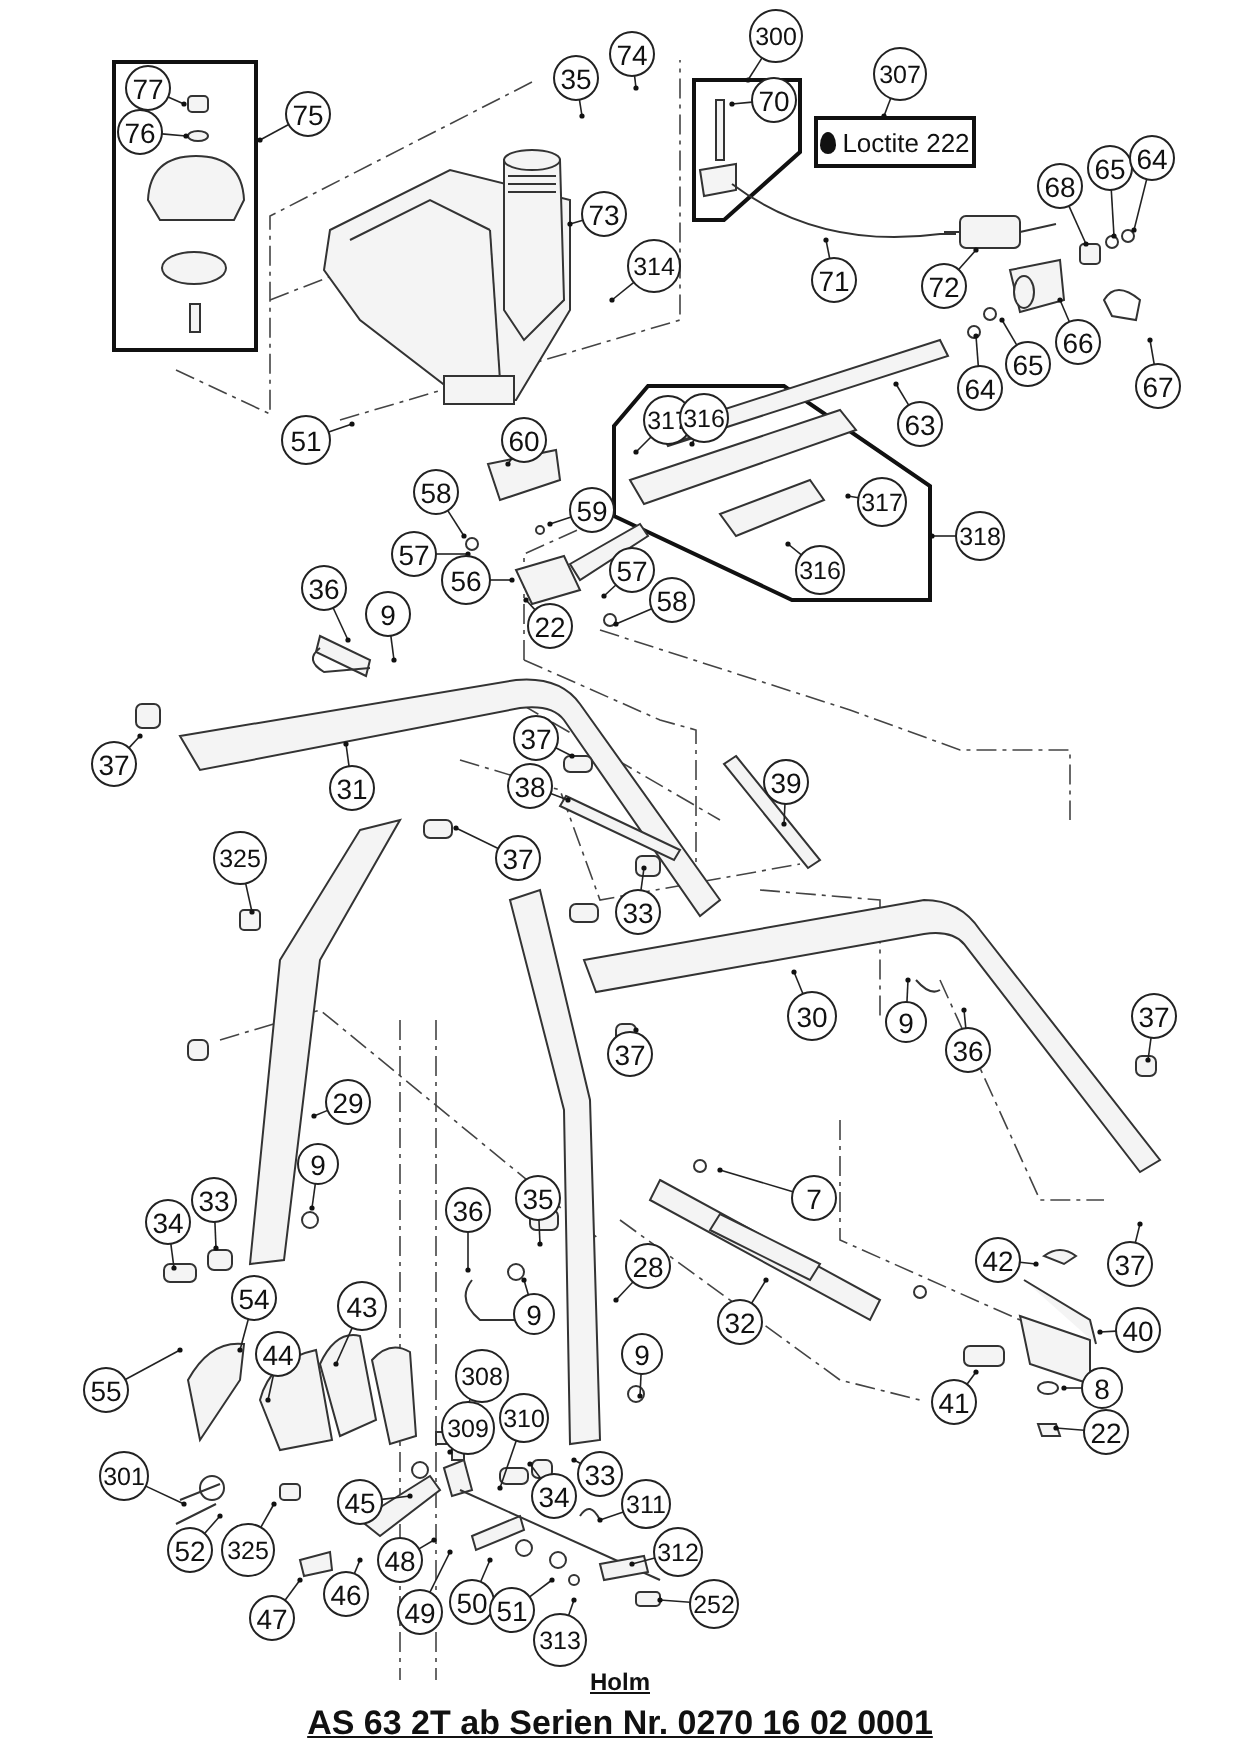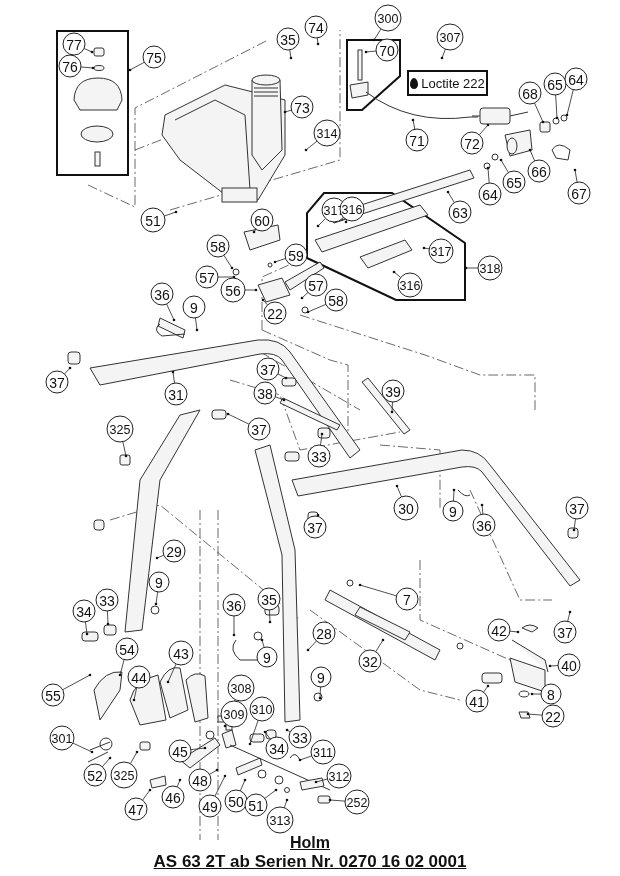--- a/index.html
+++ b/index.html
@@ -6,23 +6,23 @@
   body { width: 620px; height: 876px; position: relative; overflow: hidden; font-family: "Liberation Sans", sans-serif; }
   #diagram { position: absolute; left: 0; top: 0; width: 620px; height: 876px; }
   .callout circle { fill: #ffffff; stroke: #222; stroke-width: 1; }
   .callout text { font-family: "Liberation Sans", sans-serif; font-size: 14px; fill: #111; text-anchor: middle; dominant-baseline: central; }
   .part { fill: none; stroke: #333; stroke-width: 1; }
   .partf { fill: #f4f4f4; stroke: #333; stroke-width: 1; }
   .dash { fill: none; stroke: #444; stroke-width: 0.8; stroke-dasharray: 10 3 2 3; }
   .leader { stroke: #222; stroke-width: 0.8; fill: none; }
   .box { fill: none; stroke: #111; stroke-width: 2; }
   .titles { position: absolute; left: 0; width: 620px; text-align: center; font-weight: bold; color: #111; }
-  #title1 { top: 834px; font-size: 16px; text-decoration: underline; }
+  #title1 { top: 834px; font-size: 12px; text-decoration: underline; }
   #title2 { top: 852px; font-size: 17px; text-decoration: underline; }
-  #loctite { position: absolute; left: 407px; top: 70px; width: 81px; height: 26px; border: 2px solid #111; box-sizing: border-box; background: #fff; display: flex; align-items: center; justify-content: center; font-size: 13px; color: #111; }
+  #loctite { position: absolute; left: 407px; top: 58px; width: 81px; height: 26px; border: 2px solid #111; box-sizing: border-box; background: #fff; display: flex; align-items: center; justify-content: center; font-size: 13px; color: #111; }
   #loctite .drop { display: inline-block; width: 8px; height: 11px; background: #111; border-radius: 50% 50% 50% 50% / 60% 60% 40% 40%; margin-right: 3px; position: relative; }
 </style>
 </head>
 <body>
 
 <svg id="diagram" xmlns="http://www.w3.org/2000/svg" width="620" height="876" viewBox="0 0 620 876">
 
   <g>
     <rect class="box" x="57" y="31" width="71" height="144"></rect>
   </g>

